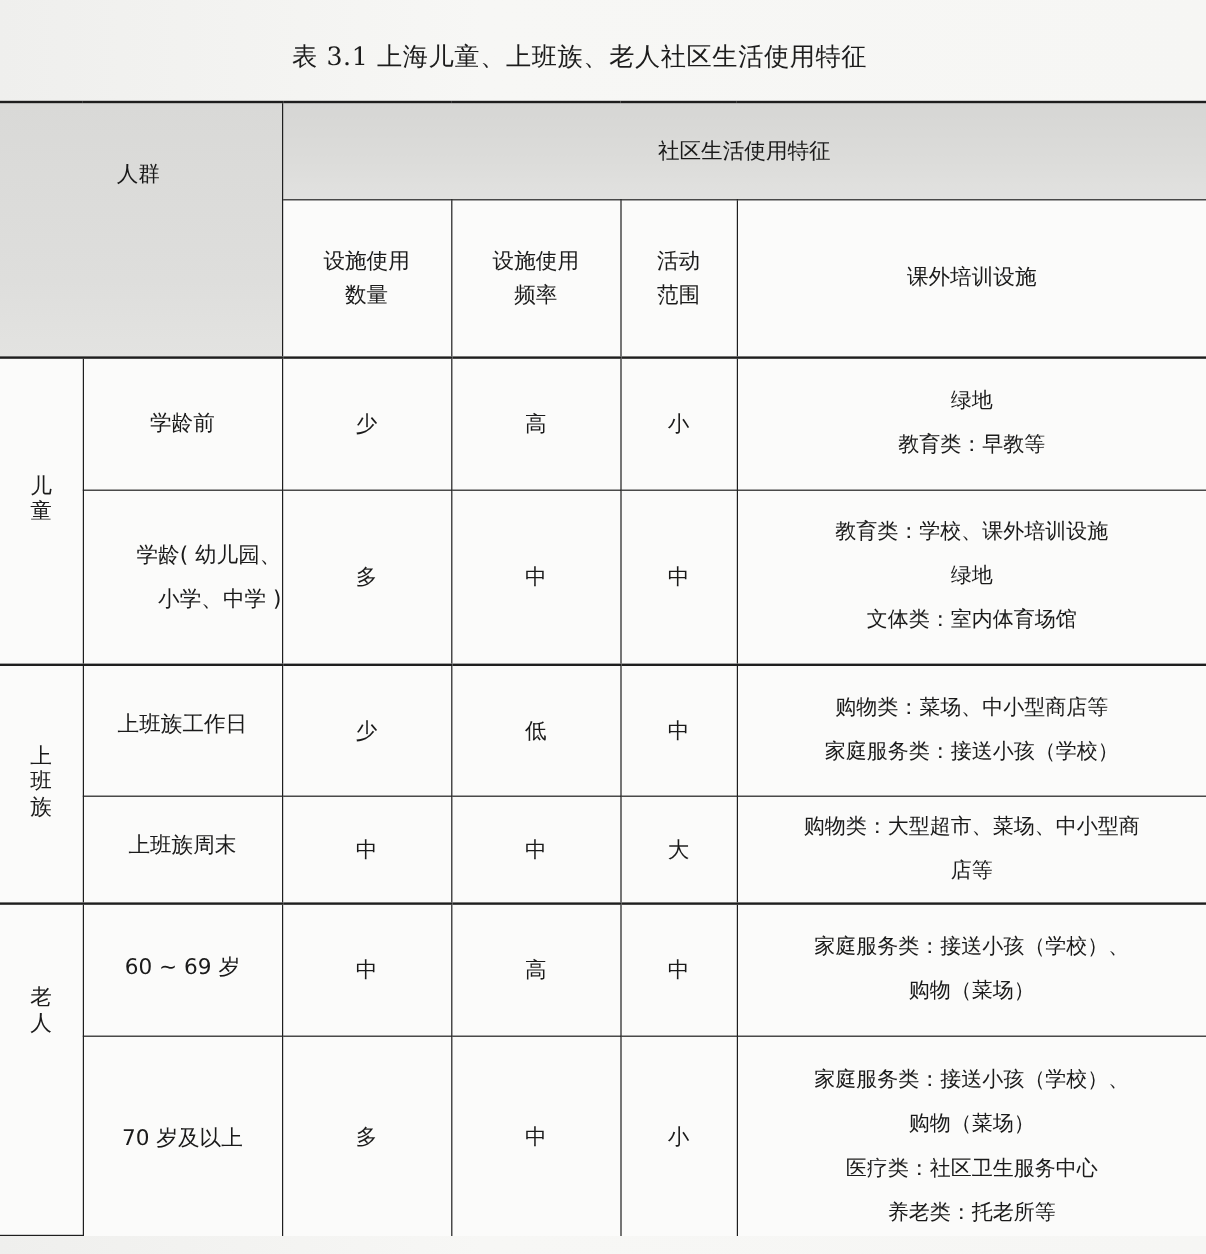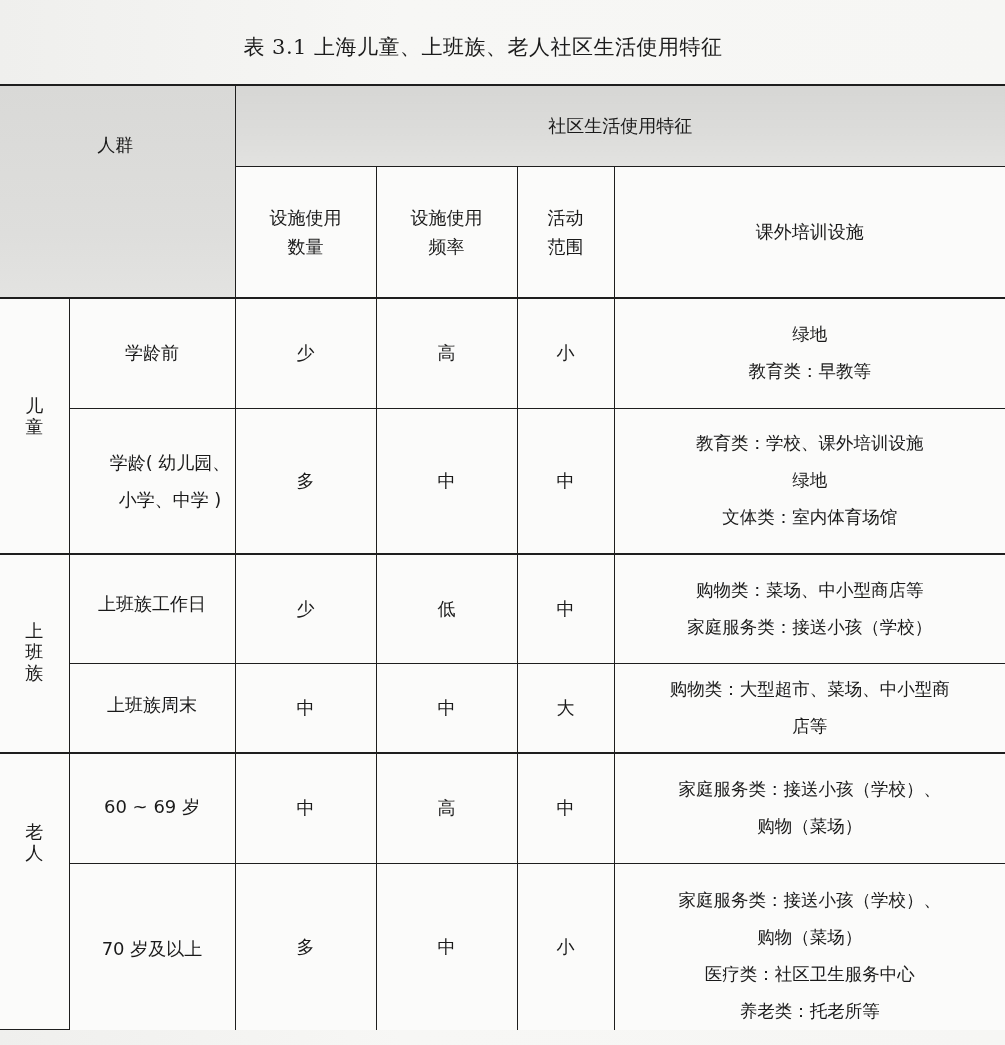--- a/index.html
+++ b/index.html
@@ -131,21 +131,21 @@
       <td class="white sub"><span style="position:relative;top:-1px;">学龄前</span></td>
       <td class="white val">少</td>
       <td class="white val">高</td>
       <td class="white val">小</td>
       <td class="white desc">
         <span class="line">绿地</span>
         <span class="line">教育类：早教等</span>
       </td>
     </tr>
     <tr style="height:146px">
-      <td class="white sub" style="text-align:center; padding-left:36px;">
+      <td class="white sub" style="text-align:right; padding-left:36px;">
         <span style="display:block">学龄( 幼儿园、</span>
         <span style="display:block">小学、中学 )</span>
       </td>
       <td class="white val">多</td>
       <td class="white val">中</td>
       <td class="white val">中</td>
       <td class="white desc">
         <span class="line">教育类：学校、课外培训设施</span>
         <span class="line">绿地</span>
         <span class="line">文体类：室内体育场馆</span>

